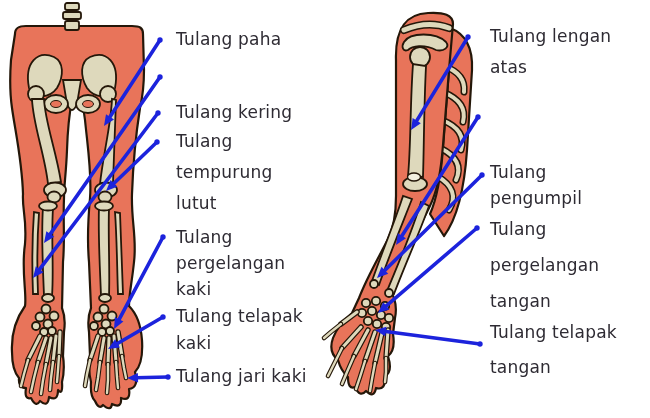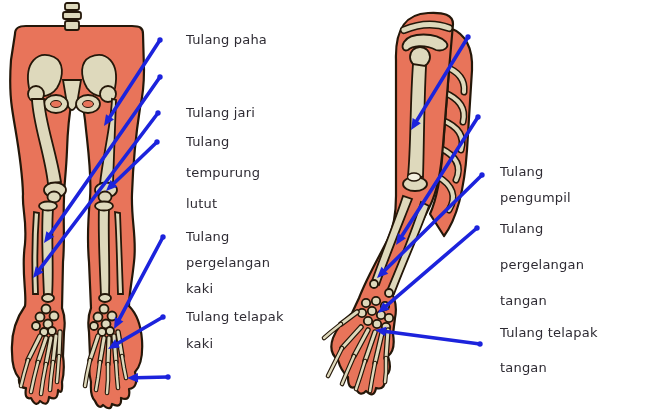--- a/index.html
+++ b/index.html
@@ -1,20 +1,20 @@
 <!DOCTYPE html>
 <html><head>
 <meta charset="utf-8">
 <style>
   html,body{margin:0;padding:0;background:#ffffff;}
   #canvas{position:relative;width:650px;height:418px;background:#ffffff;overflow:hidden;
           font-family:"DejaVu Sans","Liberation Sans",sans-serif;}
   #scene{position:absolute;left:0;top:0;}
-  .lbl{position:absolute;font-size:13px;color:#2e2b33;line-height:27px;
-       white-space:pre-line;letter-spacing:.2px;margin-left:10px;}
+  .lbl{position:absolute;font-size:17px;color:#2e2b33;line-height:27px;
+       white-space:pre-line;letter-spacing:.2px;}
   .lh26{line-height:26px}.lh27{line-height:27px}.lh31{line-height:31px}
   .lh35{line-height:35px}.lh36{line-height:36px}
   
   .bo{stroke:#241709;fill:none;stroke-linecap:round;stroke-linejoin:round;}
   .bf{stroke:#ded9bc;fill:none;stroke-linecap:round;stroke-linejoin:round;}
   .bfill{fill:#ded9bc;stroke:#241709;stroke-width:1.8;}
   .flesh{fill:#e8745a;stroke:#241709;stroke-width:2.2;stroke-linejoin:round;}
 </style>
 </head>
 <body>
@@ -242,30 +242,33 @@
         </g>
         <g>
           <line x1="480" y1="344" x2="383.9210511061437" y2="331.1894734808191" stroke="#1c23dc" stroke-width="3.6" stroke-linecap="round"></line>
           <circle cx="480" cy="344" r="2.7" fill="#1c23dc"></circle>
           <polygon points="375,330 386.5378927639459,326.69590699772453 385.2691210510721,336.2116948442778" fill="#1c23dc"></polygon>
         </g>
       </g>
 </svg>
 
 <div class="lbl lh27" style="left:176px;top:26px">Tulang paha</div>
-<div class="lbl lh27" style="left:176px;top:99px">Tulang jari</div>
+<div class="lbl lh27" style="left:176px;top:99px">Tulang kering</div>
 <div class="lbl lh31" style="left:176px;top:126px">Tulang
 tempurung
 lutut</div>
 <div class="lbl lh26" style="left:176px;top:224px">Tulang
 pergelangan
 kaki</div>
 <div class="lbl lh27" style="left:176px;top:303px">Tulang telapak
 kaki</div>
-
+<div class="lbl lh27" style="left:176px;top:363px">Tulang jari kaki</div>
+
+<div class="lbl lh31" style="left:490px;top:21px">Tulang lengan
+atas</div>
 <div class="lbl lh26" style="left:490px;top:159px">Tulang
 pengumpil</div>
 <div class="lbl lh36" style="left:490px;top:211px">Tulang
 pergelangan
 tangan</div>
 <div class="lbl lh35" style="left:490px;top:315px">Tulang telapak
 tangan</div>
 
 </div>
 

